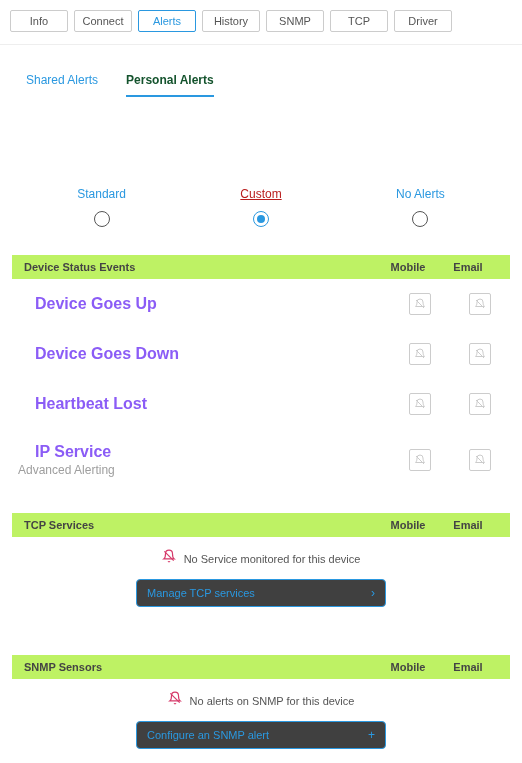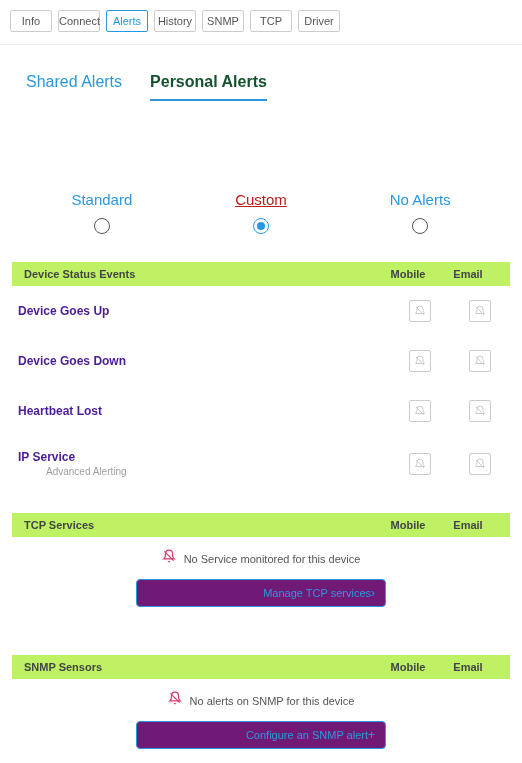--- a/index.html
+++ b/index.html
@@ -2,72 +2,72 @@
 <html><head>
 <meta charset="utf-8">
 <style>
   * { box-sizing: border-box; margin: 0; padding: 0; font-family: Arial, Helvetica, sans-serif; }
   body { background: #fff; width: 522px; font-size: 12px; color: #333; }
 
   
   .top-tabs { display: flex; gap: 6px; padding: 10px 10px 12px 10px; border-bottom: 1px solid #eee; }
   .top-tab-btn {
     border: 1px solid #ccc; background: #fff; color: #555;
-    font-size: 11px; padding: 4px 0; width: 42px; text-align: center;
+    font-size: 11px; padding: 4px 0; width: 58px; text-align: center;
     border-radius: 2px; cursor: pointer;
   }
   .top-tab-btn.active { border-color: #2a98e0; color: #2a98e0; }
 
   
   .sub-tabs { display: flex; gap: 28px; padding: 28px 26px 0 26px; }
-  .sub-tab { color: #2a98e0; font-size: 16px; padding-bottom: 8px; cursor: pointer; }
+  .sub-tab { color: #2a98e0; font-size: 12px; padding-bottom: 8px; cursor: pointer; }
   .sub-tab.active { color: #14532d; font-weight: bold; border-bottom: 2px solid #2a98e0; }
 
   
   .radio-row { display: flex; justify-content: space-around; padding: 90px 20px 28px 20px; align-items: flex-start; }
   .radio-opt { display: flex; flex-direction: column; align-items: center; gap: 10px; cursor: pointer; }
-  .radio-opt .lbl { color: #2a98e0; font-size: 15px; }
+  .radio-opt .lbl { color: #2a98e0; font-size: 12px; }
   .radio-opt.sel .lbl { color: #b91c1c; text-decoration: underline; }
   .radio-outer { width: 16px; height: 16px; border: 1.5px solid #555; border-radius: 50%; display:flex; align-items:center; justify-content:center; }
   .radio-opt.sel .radio-outer { border-color: #2a98e0; }
   .radio-inner { width: 8px; height:8px; border-radius:50%; background: transparent; }
   .radio-opt.sel .radio-inner { background: #2a98e0; }
 
   
   .section-head {
     background: #bef264; padding: 6px 12px 6px 12px;
     display: flex; align-items: center; font-weight: bold; font-size: 11px; color:#444;
     margin: 0 12px;
   }
   .section-head .title { flex: 1 1 auto; }
   .col-m, .col-e { width: 60px; text-align:center; font-weight: bold; }
 
   
   .event-rows { padding: 0 12px; }
   .event-row { display:flex; align-items:center; padding: 14px 0; }
   .event-row .label-col { flex: 1 1 auto; padding-left: 6px; }
-  .event-row .label-col .main { color:#4c1d95; font-size:12px; font-weight:bold; cursor:pointer; }
-  .event-row .label-col .sub { color:#9e9e9e; font-size:10px; margin-top:2px;margin-left:28px; }
+  .event-row .label-col .main { color:#8b5cf6; font-size:16px; font-weight:bold; cursor:pointer;margin-left:17px; }
+  .event-row .label-col .sub { color:#9e9e9e; font-size:12px; margin-top:2px; }
   .toggle-cell { width:60px; display:flex; justify-content:center; }
   .toggle-box {
     width:22px; height:22px; border:1px solid #ccc; border-radius:2px;
     display:flex; align-items:center; justify-content:center; cursor:pointer;
     color:#ccc;
   }
 
   .gap { height: 22px; }
 
   
   .empty-line { display:flex; align-items:flex-end; justify-content:center; gap:8px; padding: 12px 0 14px 0; color:#555; font-size:11px; }
   .bell-icon { color:#d63a6a; }
   .action-wrap { display:flex; justify-content:center; padding-bottom: 8px; }
   .action-btn {
-    width: 250px; display:flex; align-items:center; justify-content:flex-end;
+    width: 250px; display:flex; align-items:center; justify-content:space-between;
     border:1px solid #2a98e0; color:#2a98e0; border-radius:4px;
-    font-size:11px; padding:6px 10px; cursor:pointer; background:#701a75;
+    font-size:11px; padding:6px 10px; cursor:pointer; background:#404040;
   }
   .action-btn .chev { font-size:12px; color:#2a98e0; }
   .big-gap { height: 40px; }
   .bottom-pad { height: 30px; }
 </style>
 </head>
 <body>
 
 <div class="top-tabs">
   <button class="top-tab-btn">Info</button>

